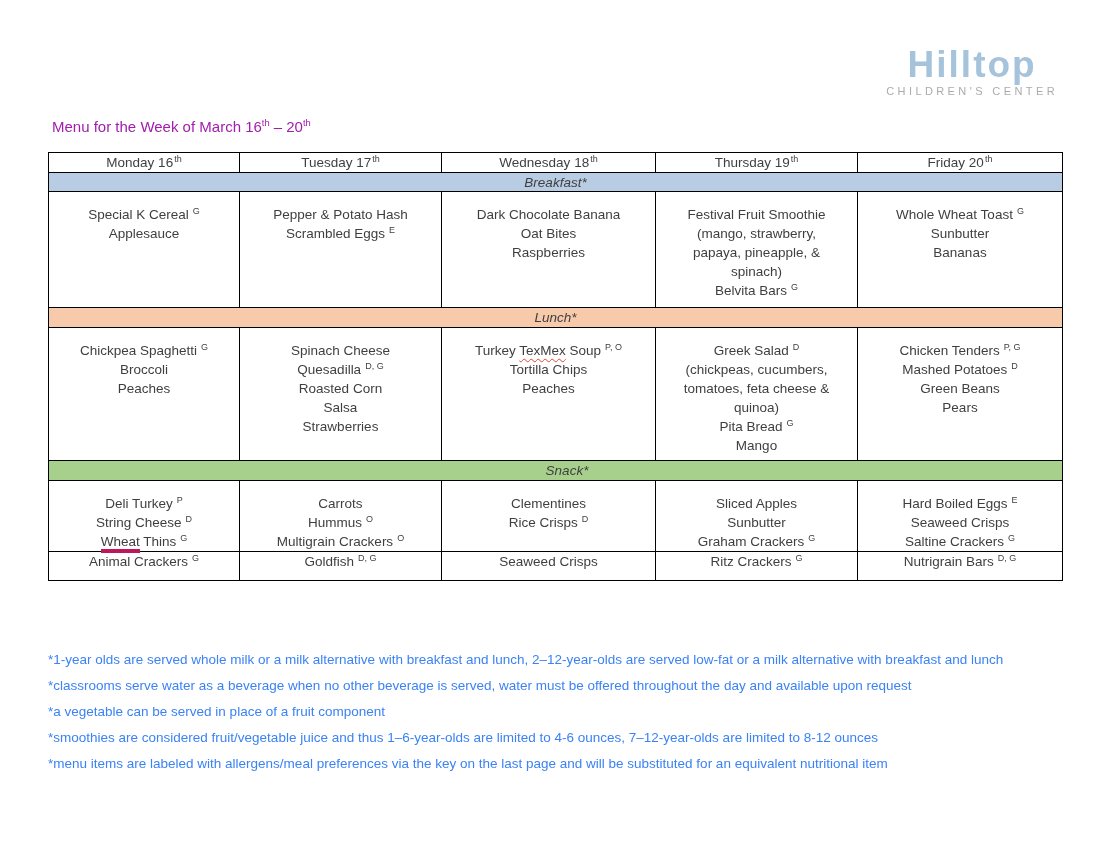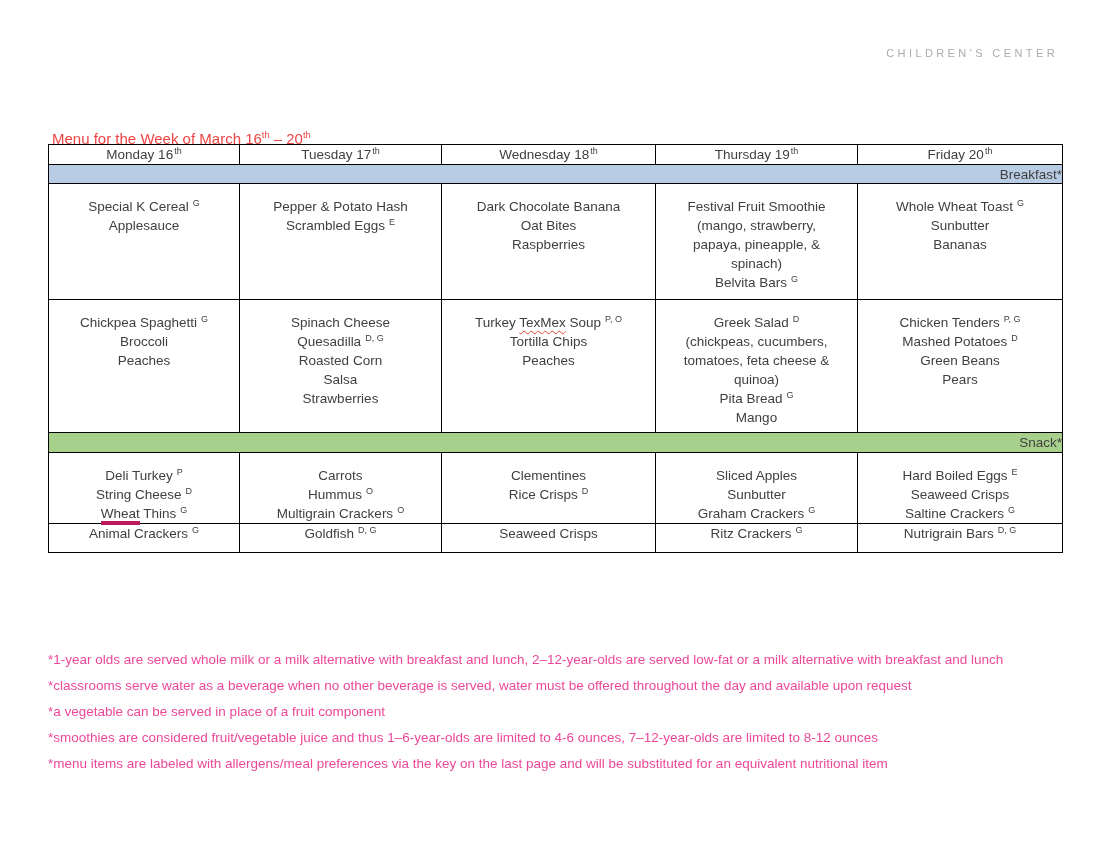--- a/index.html
+++ b/index.html
@@ -5,28 +5,28 @@
   * { margin:0; padding:0; box-sizing:border-box; }
   html,body { width:1108px; height:855px; background:#ffffff; overflow:hidden;
     font-family:"Liberation Sans", sans-serif; color:#3f3f3f; position:relative; }
 
   
   .logo { position:absolute; top:46px; right:50px; text-align:center; }
   .logo-name { font-size:37px; font-weight:bold; color:#a6c3dc; letter-spacing:2px; line-height:38px; }
   .logo-tag { font-size:11px; color:#ababab; letter-spacing:3.4px; margin-top:1px; }
 
   
-  .title { position:absolute; left:52px; top:126px; font-size:15px; font-weight:normal; color:#ef4444; }
+  .title { position:absolute; left:52px; top:114px; font-size:15px; font-weight:normal; color:#a21caf; }
   .sup { vertical-align:super; font-size:0.62em; }
 
   
-  table.menu { position:absolute; left:48px; top:144px; border-collapse:collapse; table-layout:fixed; }
+  table.menu { position:absolute; left:48px; top:152px; border-collapse:collapse; table-layout:fixed; }
   table.menu td, table.menu th { border:1px solid #000; font-weight:normal; color:#3f3f3f; }
   th.day { height:20px; font-size:13.5px; text-align:center; padding:0; background:#fff; }
-  td.band { height:19px; text-align:right; font-size:13.5px; padding:0; }
+  td.band { height:19px; text-align:center; font-size:13.5px; padding:0;font-style:italic; }
   td.band-breakfast { background:#b8cce4; }
   td.band-lunch { background:#f7caac; height:20px; }
   td.band-snack { background:#a8d08d; height:20px;padding-left:23px; }
   td.menu-cell { vertical-align:top; text-align:center; font-size:13.5px; padding:13px 4px 0 4px; background:#fff; }
   tr.row-breakfast td.menu-cell { height:116px; }
   tr.row-lunch td.menu-cell { height:133px; }
   tr.row-snack td.menu-cell { height:70px; }
   tr.row-late td.menu-cell { height:29px; padding-top:1px;margin-left:48px; }
   .menu-line { line-height:19px; white-space:nowrap; }
   tr.row-late .menu-line { line-height:17px; }
@@ -34,26 +34,27 @@
   sup.code { font-size:9px; line-height:0; }
   td sup.code { margin-left:4px; }
   th sup.code { margin-left:1px; }
 
   .spellcheck { text-decoration:underline; text-decoration-style:wavy;
     text-decoration-color:#e0442e; text-decoration-thickness:1px; text-underline-offset:3px;text-align:right; }
   .bluelink { border-bottom:4px solid #be185d;text-align:center; }
 
   
   .footnotes { position:absolute; left:48px; top:647px; width:1016px; }
-  .footnotes p { font-size:13.5px; line-height:26px; margin:0; color:#ec4899; }
+  .footnotes p { font-size:13.5px; line-height:26px; margin:0; color:#3b82f6; }
 </style>
 </head>
 <body>
 
 <div class="logo">
+  <div class="logo-name">Hilltop</div>
   <div class="logo-tag">CHILDREN'S CENTER</div>
 </div>
 
 <h1 class="title">
     <div class="menu-line"><span>Menu for the Week of March 16</span><span class="sup">th</span><span> – 20</span><span class="sup">th</span></div>
   </h1>
 
 <table class="menu">
   <colgroup>
     <col style="width:191px">
@@ -105,20 +106,23 @@
           <div class="menu-line"><span>spinach)</span></div>
           <div class="menu-line"><span>Belvita Bars</span><sup class="code">G</sup></div>
         </td>
     <td class="menu-cell">
           <div class="menu-line"><span>Whole Wheat Toast</span><sup class="code">G</sup></div>
           <div class="menu-line"><span>Sunbutter</span></div>
           <div class="menu-line"><span>Bananas</span></div>
         </td>
   </tr>
 
+  <tr>
+    <td class="band band-lunch" colspan="5">Lunch*</td>
+  </tr>
   <tr class="row-lunch">
     <td class="menu-cell">
           <div class="menu-line"><span>Chickpea Spaghetti</span><sup class="code">G</sup></div>
           <div class="menu-line"><span>Broccoli</span></div>
           <div class="menu-line"><span>Peaches</span></div>
         </td>
     <td class="menu-cell">
           <div class="menu-line"><span>Spinach Cheese</span></div>
           <div class="menu-line"><span>Quesadilla</span><sup class="code">D, G</sup></div>
           <div class="menu-line"><span>Roasted Corn</span></div>

